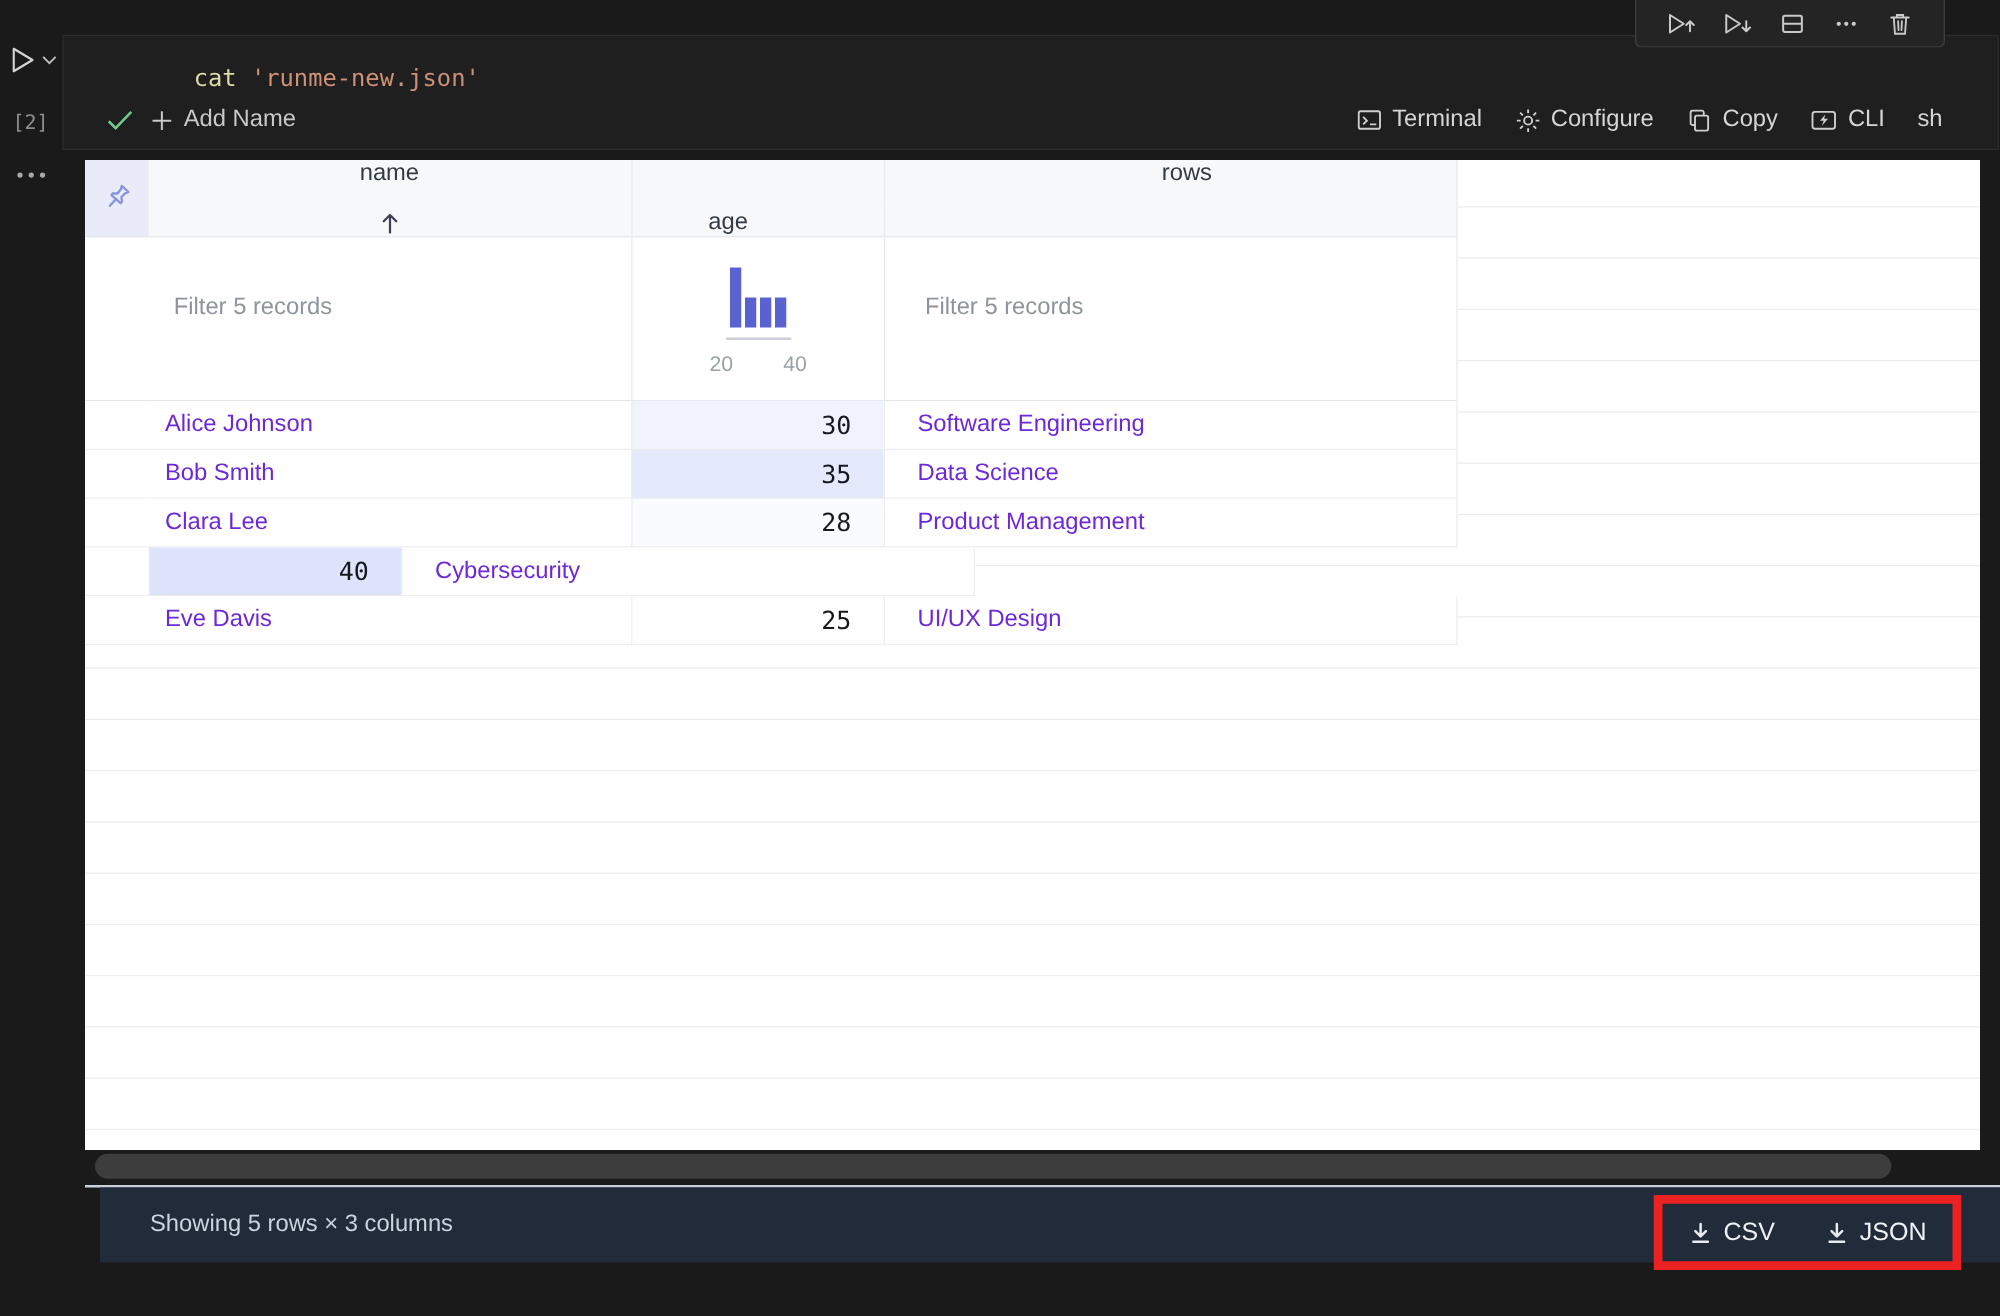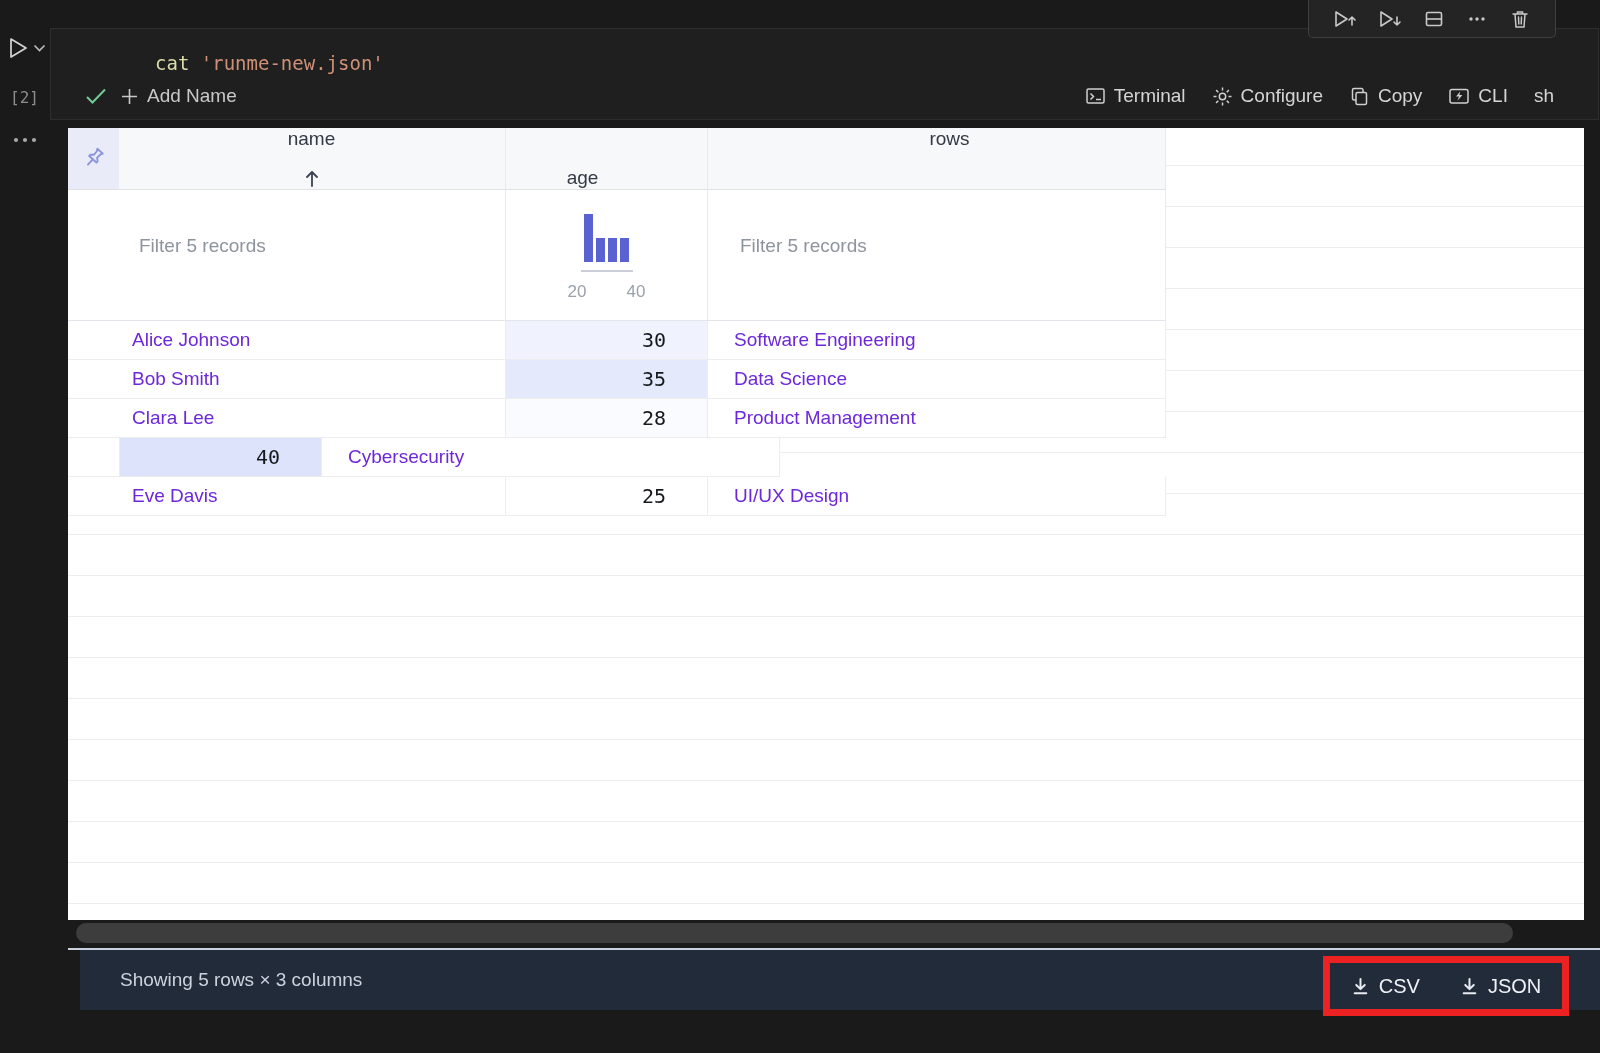--- a/index.html
+++ b/index.html
@@ -65,21 +65,21 @@
 
   .hist-wrap{display:flex;flex-direction:column;align-items:center;padding-top:24px;cursor:pointer;}
   .hist-bars{display:flex;align-items:flex-end;gap:3px;height:48px;}
   .hbar{width:9px;background:#5a62d2;}
   .hist-base{width:52px;height:2px;background:#c9ced8;margin-top:8px;}
   .hist-ticks{width:78px;display:flex;justify-content:space-between;margin-top:10px;font-size:17px;color:#9aa1ab;}
 
   .tbody .trow{height:39px;}
   .tbody .tcell{background:#ffffff;border-bottom:1px solid #ededed;display:flex;align-items:center;font-size:19px;color:#6d28d9;}
   .tbody .col-name{padding-left:13px;}
-  .tbody .col-age{justify-content:flex-end;padding-right:41px;border-left:1px solid #ededed;font-family:"DejaVu Sans Mono",monospace;font-size:20px;color:#15181c;}
+  .tbody .col-age{justify-content:flex-end;padding-right:26px;border-left:1px solid #ededed;font-family:"DejaVu Sans Mono",monospace;font-size:20px;color:#15181c;}
   .tbody .col-skill{padding-left:26px;border-left:1px solid #ededed;border-right:1px solid #ededed;}
 
   
   .hscroll-thumb{left:76px;top:923px;width:1437px;height:20px;border-radius:10px;background:#3d3d3d;cursor:pointer;}
   .statusbar-sep{left:68px;top:948px;width:1532px;height:2px;background:#c9d1df;}
   .status-bar{left:80px;top:950px;width:1532px;height:60px;background:#222b3a;display:flex;align-items:center;}
   .status-summary{margin-left:40px;font-size:19px;color:#ccd3df;}
   .annotation-box{left:1323px;top:956px;width:246px;height:60px;border:7px solid #ec2121;box-sizing:border-box;display:flex;align-items:center;justify-content:center;gap:40px;z-index:10;}
   .export-btn{display:flex;align-items:center;gap:9px;color:#eef1f6;font-size:20px;font-weight:500;cursor:pointer;}
 </style>

